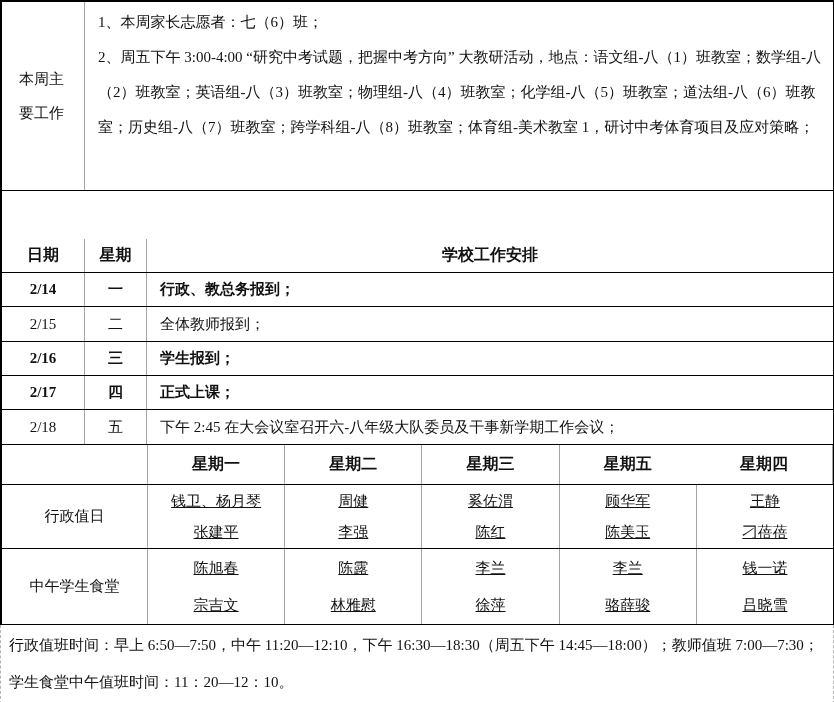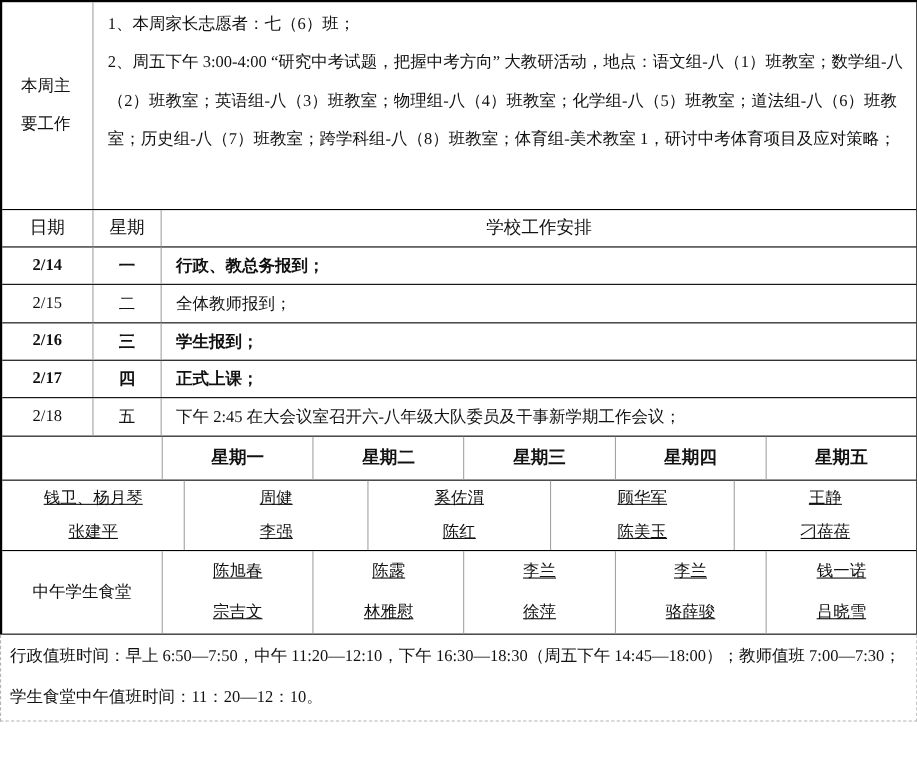--- a/index.html
+++ b/index.html
@@ -38,21 +38,21 @@
     flex: 1;
     display: block;
     text-align: left;
     padding: 3px 10px 0 13px;
     line-height: 35px;
     font-size: 15px;
     border-right: none;
   }
 
   
-  .sched-header { height: 34px; font-weight: normal; }
+  .sched-header { height: 34px; font-weight: bold; margin-top: 48px; }
   .sched-header .cell { font-size: 16px; }
   .col-date { width: 83px; }
   .col-week { width: 62px; }
   .col-arr  { flex: 1; }
   .sched-row { }
   .sched-row .col-arr {
     justify-content: flex-start;
     text-align: left;
     padding-left: 13px;
   }
@@ -136,25 +136,26 @@
       <div class="cell col-week">五</div>
       <div class="cell col-arr last">下午 2:45 在大会议室召开六-八年级大队委员及干事新学期工作会议；</div>
     </div>
 
 
     <div class="row duty-header-row">
       <div class="cell duty-label-col"></div>
       <div class="cell duty-col">星期一</div>
       <div class="cell duty-col">星期二</div>
       <div class="cell duty-col">星期三</div>
+      <div class="cell duty-col last">星期五</div>
       <div class="cell duty-col">星期四</div>
-      <div class="cell duty-col last">星期五</div>
     </div>
 
     <div class="row duty-row-admin">
+      <div class="cell duty-label-col">行政值日</div>
       <div class="cell duty-col names">
         <div>钱卫、杨月琴</div>
         <div>张建平</div>
       </div>
       <div class="cell duty-col names">
         <div>周健</div>
         <div>李强</div>
       </div>
       <div class="cell duty-col names">
         <div>奚佐渭</div>

